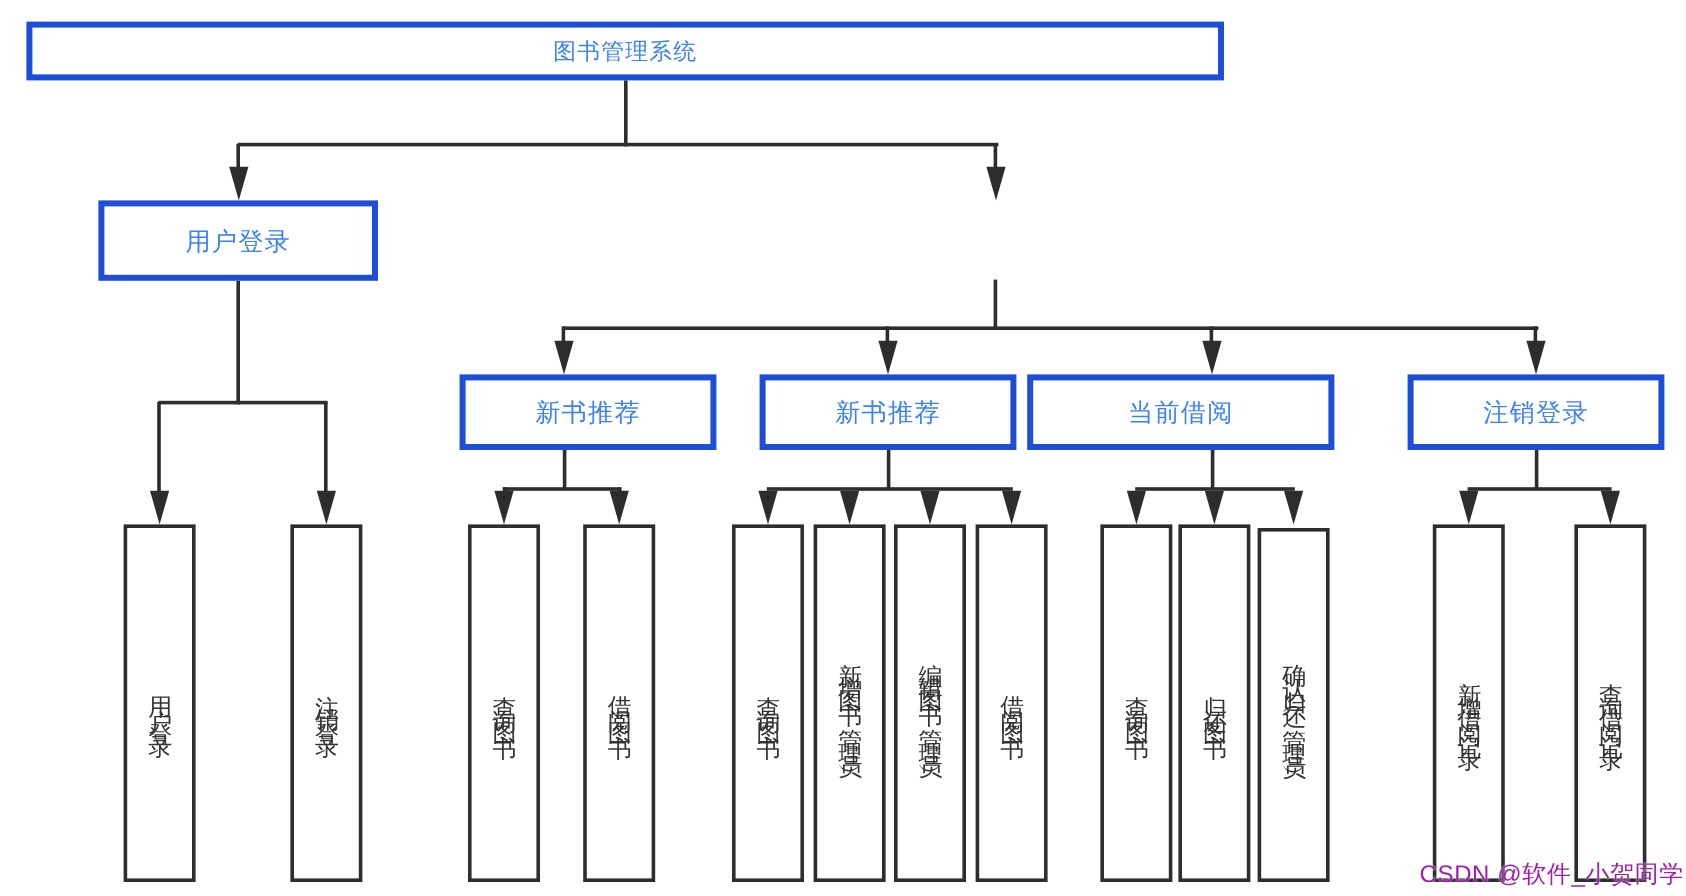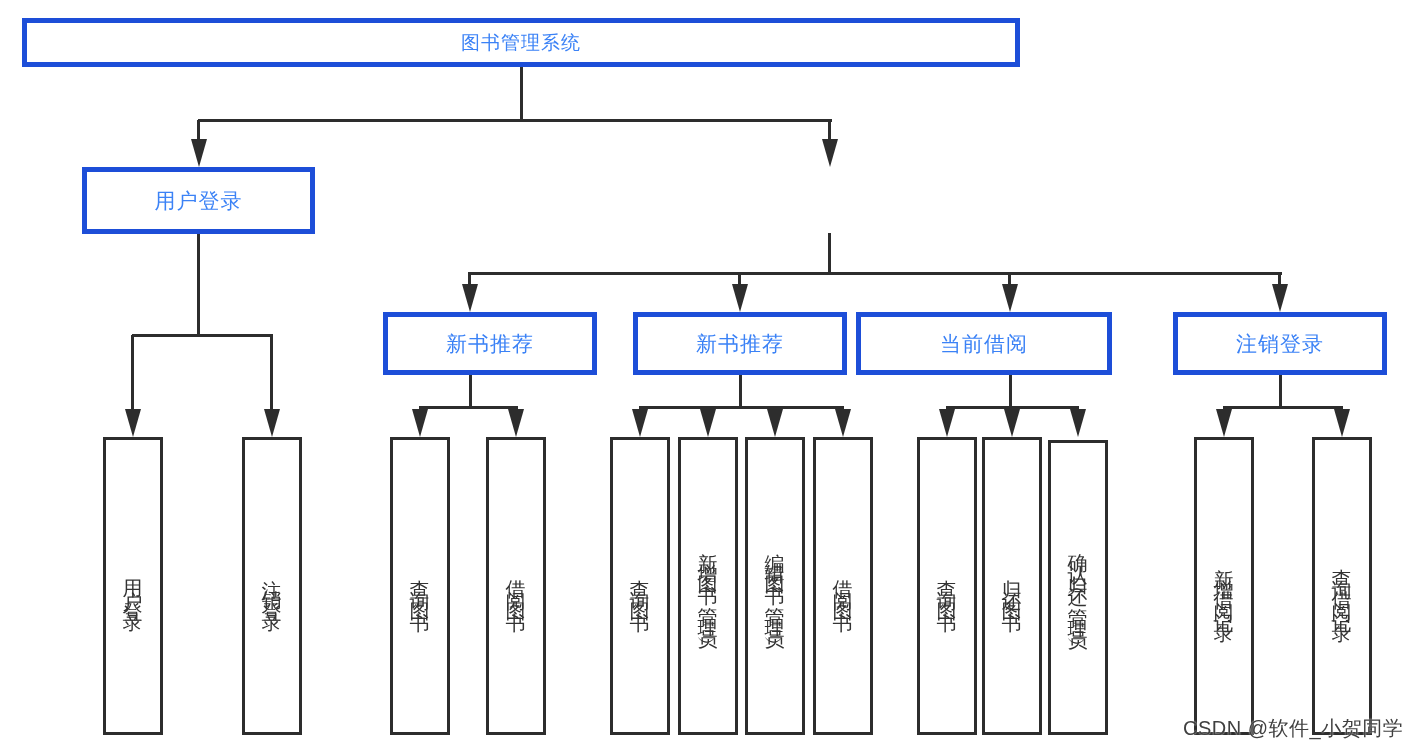--- a/index.html
+++ b/index.html
@@ -23,21 +23,21 @@
   }
   .hline{position:absolute;height:3px;background:#2d2d2d;z-index:1;}
   .vline{position:absolute;width:3px;background:#2d2d2d;z-index:1;}
   .ah{
     position:absolute;width:0;height:0;z-index:1;
     border-left:8px solid transparent;border-right:8px solid transparent;
     border-top:28px solid #2d2d2d;
   }
   .watermark{
     position:absolute;left:1183px;top:715px;z-index:5;
-    font-size:20px;color:#404040;letter-spacing:0.5px;white-space:nowrap;
+    font-size:20px;color:#a21caf;letter-spacing:0.5px;white-space:nowrap;
     text-shadow:0 0 2px #ffffff;
   }
 </style>
 </head>
 <body>
 
 <div id="canvas">
 
   <div class="node root" style="left:22px;top:18px;width:998px;height:49px;">图书管理系统</div>
 

